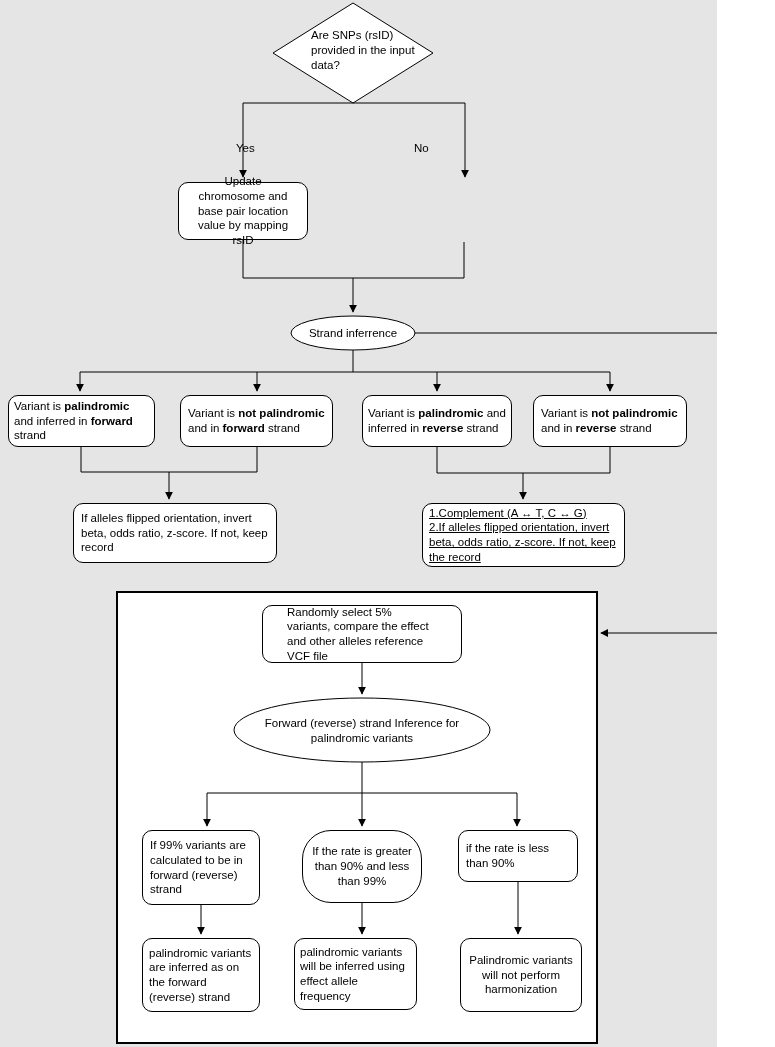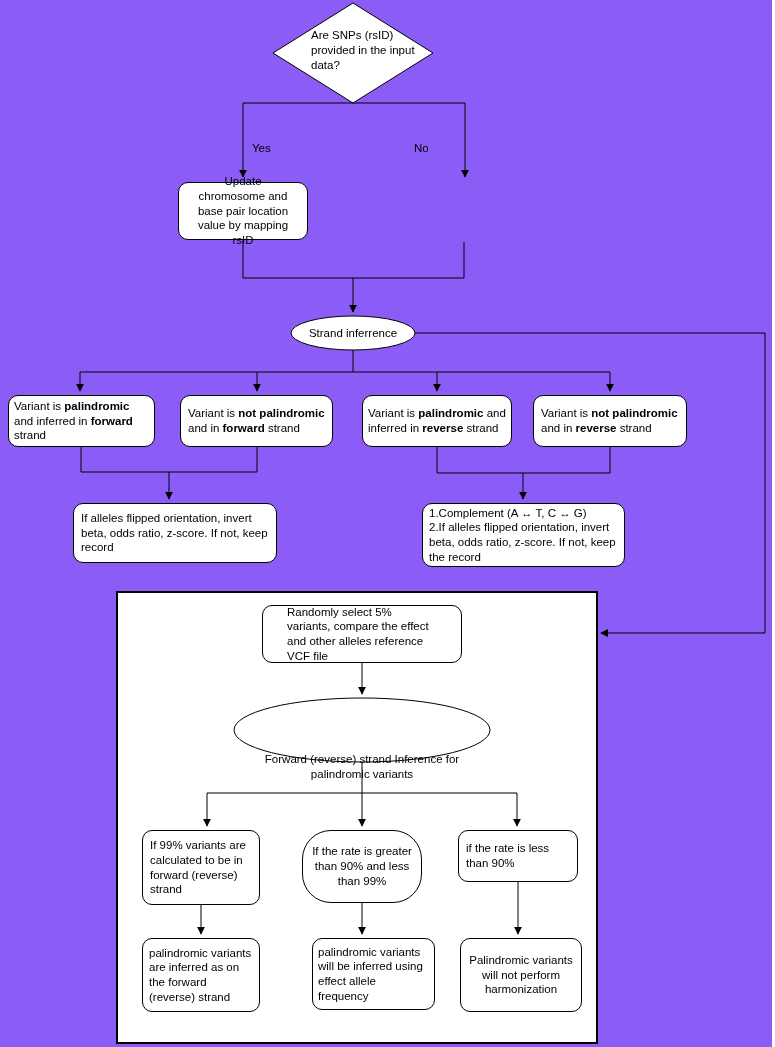--- a/index.html
+++ b/index.html
@@ -1,18 +1,18 @@
 <!DOCTYPE html>
 <html><head>
 <meta charset="utf-8">
 <style>
   * { margin:0; padding:0; box-sizing:border-box; }
   html,body { background:#ffffff; }
   body { font-family:"Liberation Sans", sans-serif; color:#000; }
-  #canvas { position:relative; width:772px; height:1047px; background:#8b5cf6; overflow:hidden; }
+  #canvas { position:relative; width:717px; height:1047px; background:#e5e5e5; overflow:hidden; }
   svg.layer { position:absolute; left:0; top:0; width:775px; height:1047px; }
   .node {
     position:absolute; border:1px solid #000; border-radius:10px; background:#fff;
     font-size:11.5px; line-height:1.28; display:flex; align-items:center;
     padding:4px 6px; text-align:left;
   }
   .node.center { justify-content:center; text-align:center; }
   .node.pre { white-space:pre-line; }
   .floating-text {
     position:absolute; font-size:11.5px; line-height:1.3; background:transparent;
@@ -68,21 +68,21 @@
     <path d="M362,793 V826" marker-end="url(#arrow)"></path>
     <path d="M517,793 V826" marker-end="url(#arrow)"></path>
 
     <path d="M201,905 V934" marker-end="url(#arrow)"></path>
     <path d="M362,903 V934" marker-end="url(#arrow)"></path>
     <path d="M518,882 V934" marker-end="url(#arrow)"></path>
   </svg>
 
   <div class="floating-text" style="left:311px; top:28px; width:118px;">Are SNPs (rsID) provided in the input data?</div>
 
-  <div class="floating-text" style="left:252px; top:141px;">Yes</div>
+  <div class="floating-text" style="left:236px; top:141px;">Yes</div>
   <div class="floating-text" style="left:414px; top:141px;">No</div>
 
   <div class="node center" style="left:178px; top:182px; width:130px; height:58px; padding:17px;">
     <span>Update chromosome and base pair location value by mapping rsID</span>
   </div>
 
 
   <div class="floating-text center" style="left:293px; top:326px; width:120px;">Strand inferrence</div>
 
   <div class="node" style="left:8px; top:395px; width:147px; height:52px; padding:4px 5px;">
@@ -94,44 +94,44 @@
   <div class="node" style="left:180px; top:395px; width:153px; height:52px; padding:4px 7px;">
     <span><span>Variant is </span><b>not palindromic</b><span> and in </span><b>forward</b><span> strand</span></span>
   </div>
   <div class="node" style="left:533px; top:395px; width:154px; height:52px; padding:4px 7px;">
     <span><span>Variant is </span><b>not palindromic</b><span> and in </span><b>reverse</b><span> strand</span></span>
   </div>
 
   <div class="node" style="left:73px; top:503px; width:204px; height:60px; padding:4px 7px;">
     <span>If alleles flipped orientation, invert beta, odds ratio, z-score. If not, keep record</span>
   </div>
-  <div class="node pre" style="left:422px; top:503px; width:203px; height:64px; padding:8px 6px;">
+  <div class="node pre" style="left:422px; top:503px; width:203px; height:64px; padding:8px 6px;text-decoration:underline;">
     <span>1.Complement (A ↔ T, C ↔ G)
 2.If alleles flipped orientation, invert beta, odds ratio, z-score. If not, keep the record</span>
   </div>
 
   <div class="node" style="left:262px; top:605px; width:200px; height:58px; padding:4px 24px;">
     <span>Randomly select 5% variants, compare the effect and other alleles reference VCF file</span>
   </div>
 
-  <div class="floating-text center" style="left:242px; top:716px; width:240px;margin-top:36px;">Forward (reverse) strand Inference for palindromic variants</div>
+  <div class="floating-text center" style="left:242px; top:716px; width:240px;">Forward (reverse) strand Inference for palindromic variants</div>
 
   <div class="node" style="left:142px; top:830px; width:118px; height:75px; padding:4px 7px;">
     <span>If 99% variants are calculated to be in forward (reverse) strand</span>
   </div>
   <div class="node center" style="left:302px; top:830px; width:120px; height:73px; padding:4px 6px;border-radius:29px;">
     <span>If the rate is greater than 90% and less than 99%</span>
   </div>
   <div class="node" style="left:458px; top:830px; width:120px; height:52px; padding:8px 7px;">
     <span>if the rate is less than 90%</span>
   </div>
 
   <div class="node" style="left:142px; top:938px; width:118px; height:74px; padding:4px 6px;">
     <span>palindromic variants are inferred as on the forward (reverse) strand</span>
   </div>
-  <div class="node" style="left:312px; top:938px; width:123px; height:72px; padding:4px 5px;">
+  <div class="node" style="left:294px; top:938px; width:123px; height:72px; padding:4px 5px;">
     <span>palindromic variants will be inferred using effect allele frequency</span>
   </div>
   <div class="node center" style="left:460px; top:938px; width:122px; height:74px; padding:4px 6px;">
     <span>Palindromic variants will not perform harmonization</span>
   </div>
 
 </div>
 
 </body></html>

